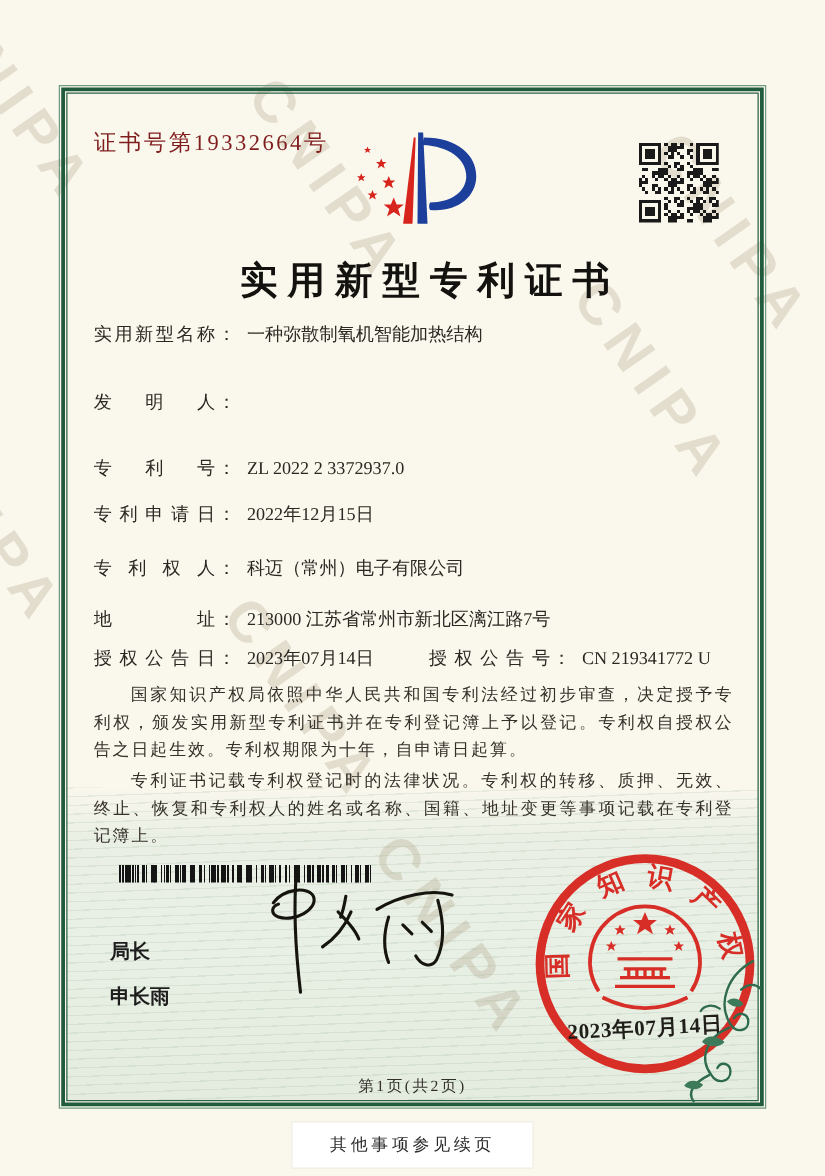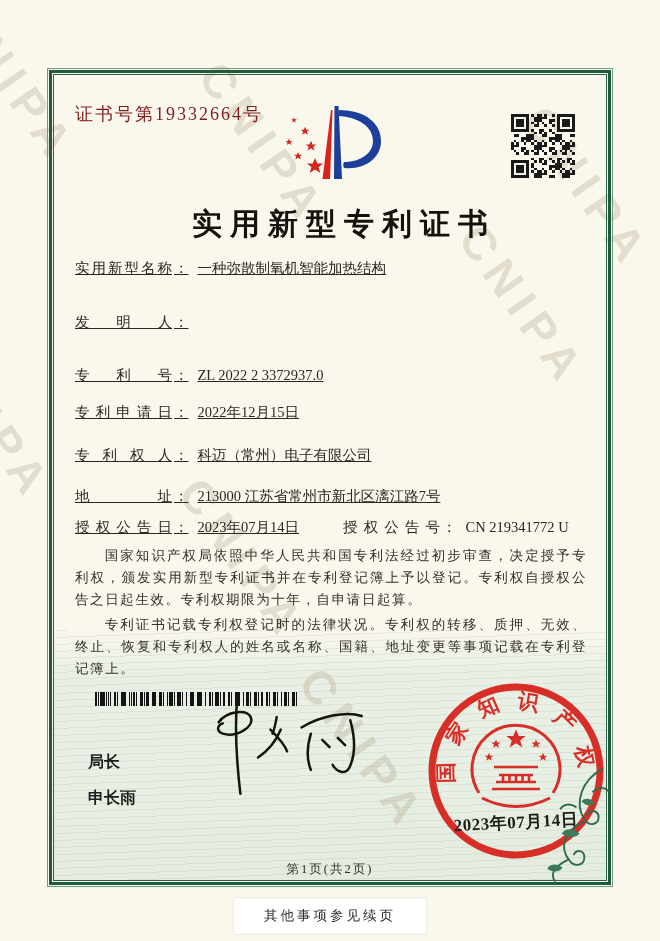--- a/index.html
+++ b/index.html
@@ -33,21 +33,21 @@
   .frame-in{box-sizing:border-box;border:1px solid #2c6347;width:100%;height:100%;}
   .content{position:absolute;inset:0;z-index:2;}
   .certno{position:absolute;left:75px;top:102px;font-size:18px;letter-spacing:2px;color:#7f1d1d;}
   .logo{position:absolute;left:270px;top:99px;width:122px;height:92px;}
   .qr{position:absolute;left:511px;top:114px;width:64px;height:64px;}
   .title{
     position:absolute;left:0;right:0;top:204px;text-align:center;
     font-size:30px;font-weight:700;letter-spacing:8px;color:#14120f;padding-left:28px;
   }
   .fields{position:absolute;left:75px;top:258px;width:512px;font-size:14.5px;color:#2b2823;}
-  .frow{display:flex;line-height:21px;position:relative;text-decoration:underline;}
+  .frow{display:flex;line-height:21px;position:relative;}
   .frow:nth-of-type(1){margin-bottom:33px;}
   .frow:nth-of-type(2){margin-bottom:32px;}
   .frow:nth-of-type(3){margin-bottom:16px;}
   .frow:nth-of-type(4){margin-bottom:22px;}
   .frow:nth-of-type(5){margin-bottom:20px;}
   .frow:nth-of-type(6){margin-bottom:10px;align-items:flex-end;}
   .flabel{min-width:97px;max-width:97px;text-align:justify;text-align-last:justify;}
   .fcolon{flex:none;margin-left:2px;margin-right:9px;}
   .fvalue{flex:1;}
   .grp2{position:absolute;left:268px;top:0;display:flex;align-items:center;}

